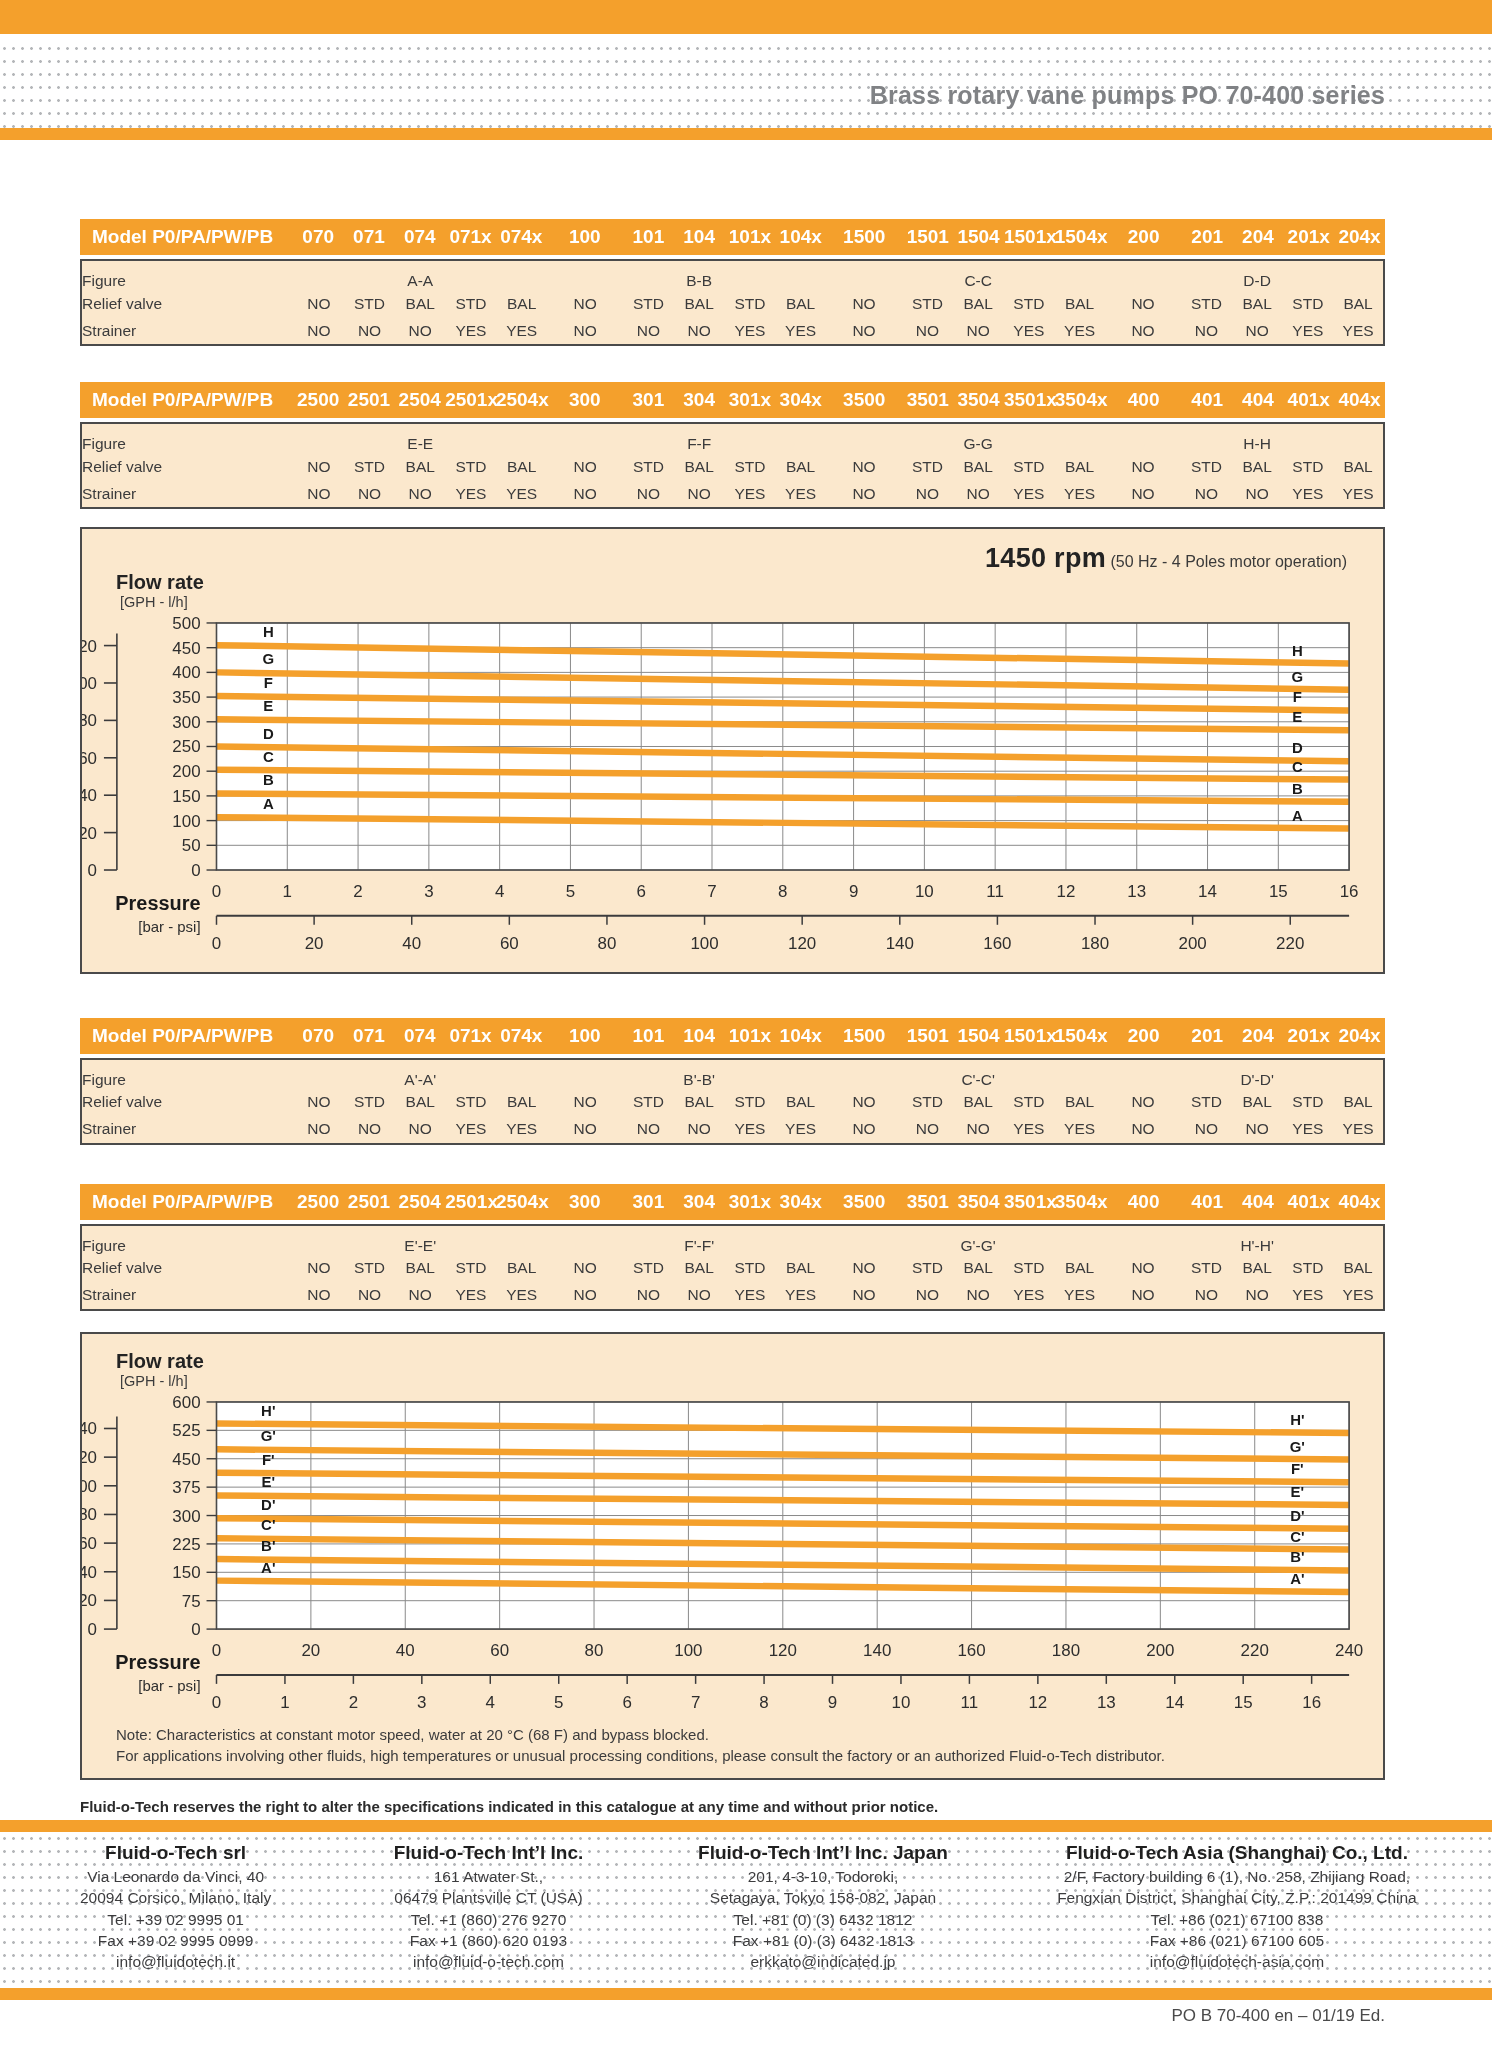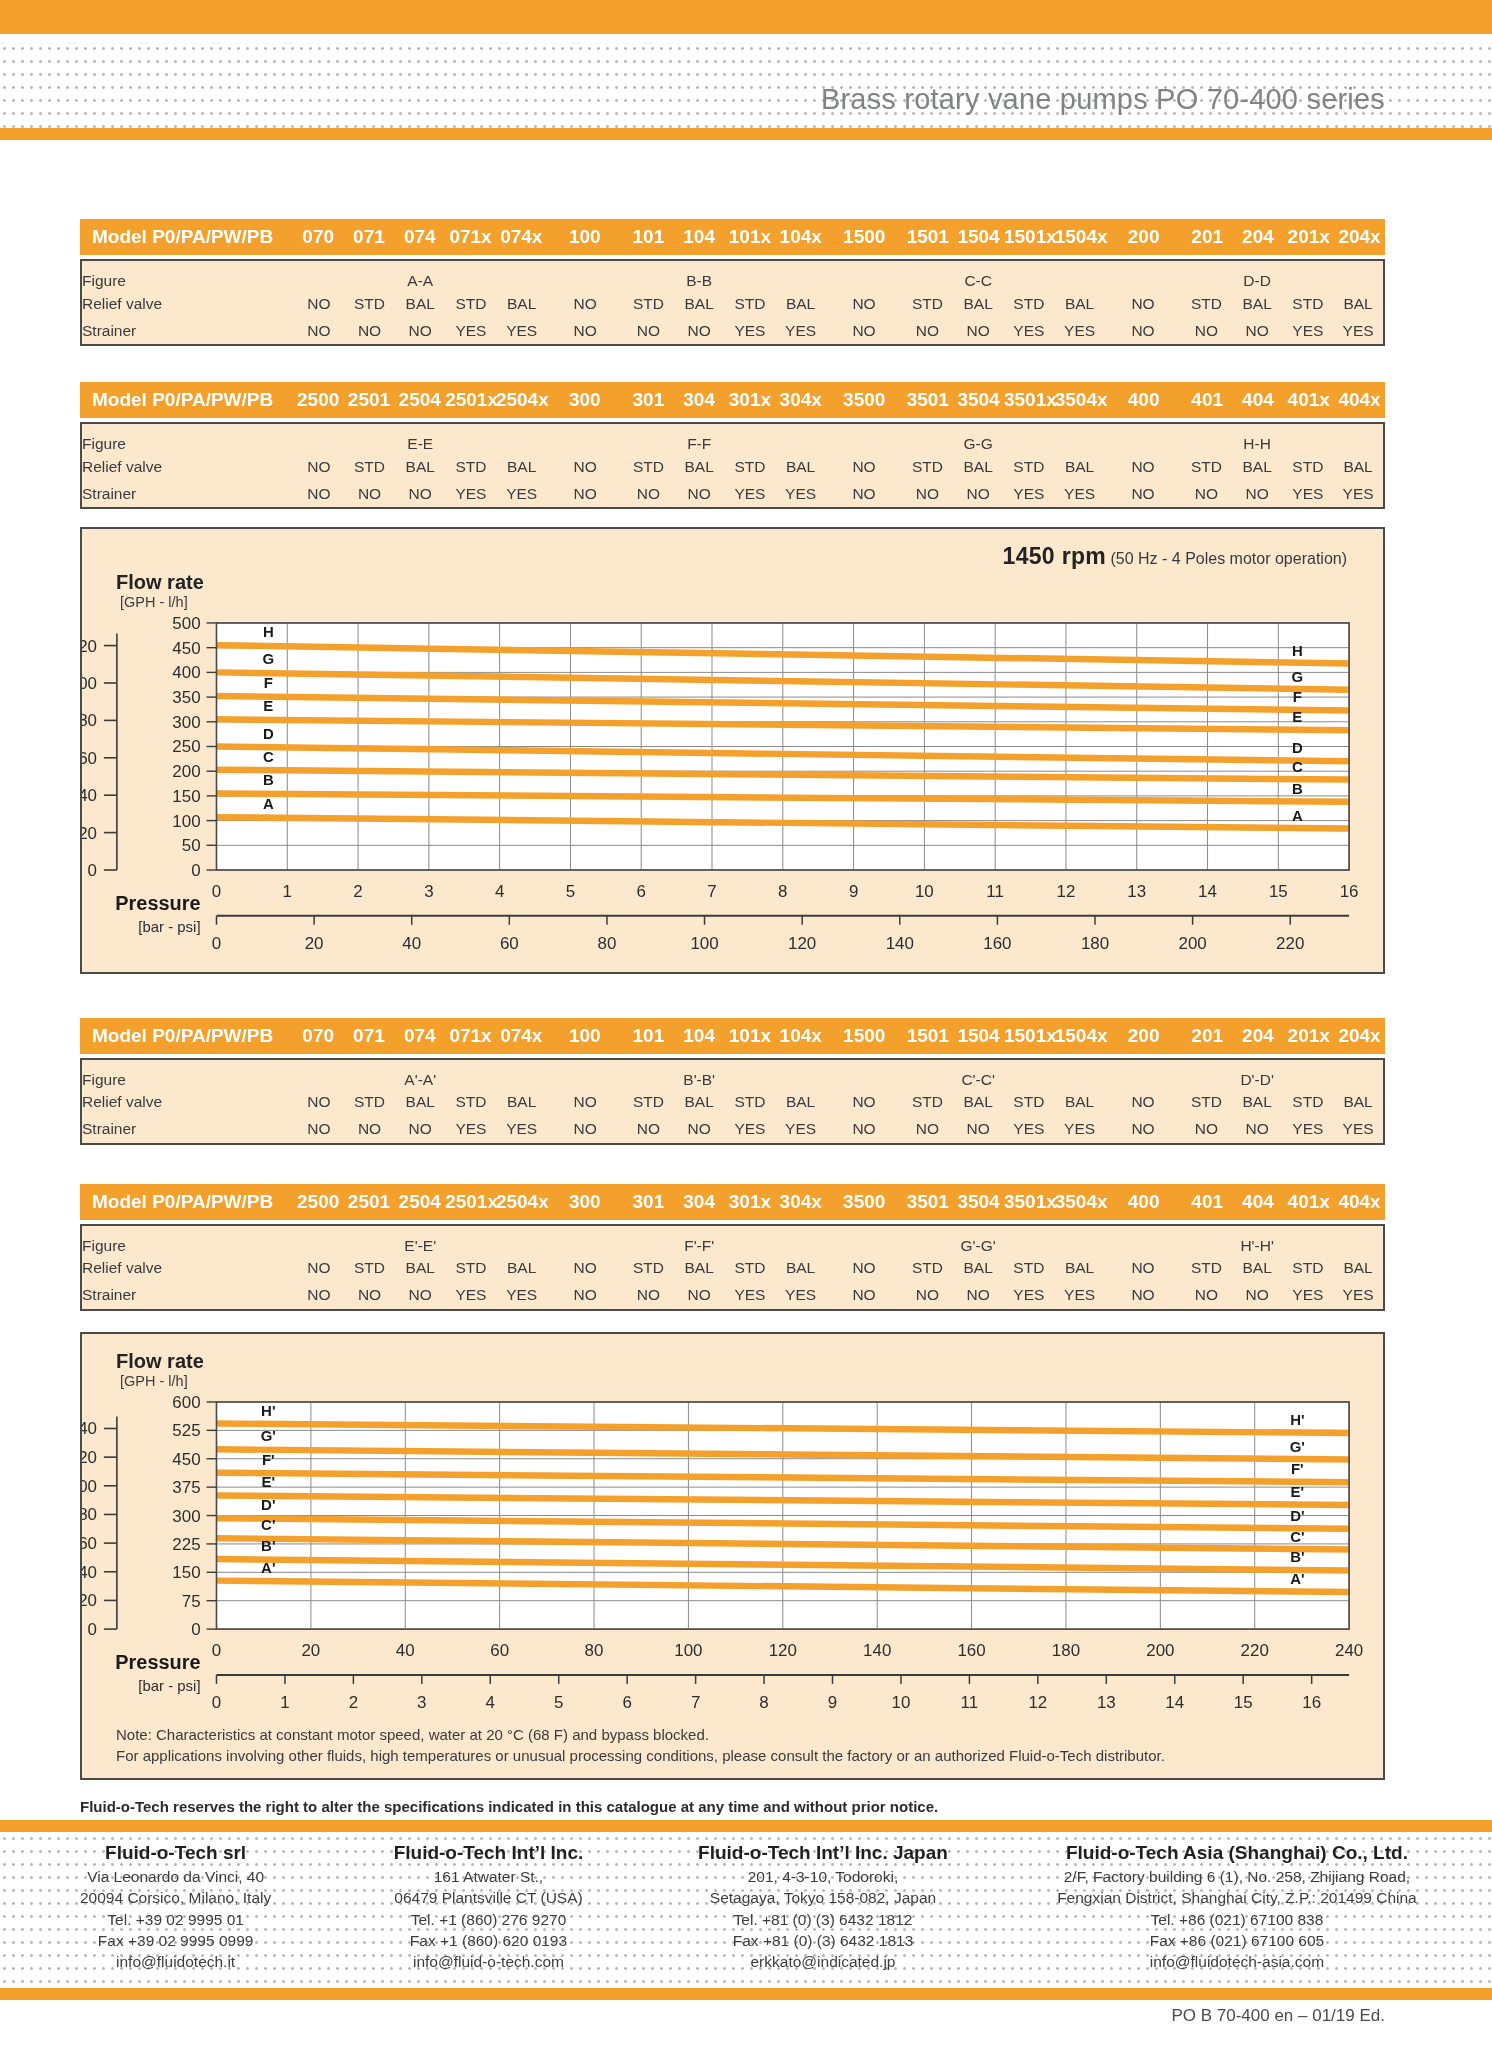--- a/index.html
+++ b/index.html
@@ -1,37 +1,37 @@
 <!DOCTYPE html>
 <html><head>
 <meta charset="utf-8">
 <style>
   html,body{margin:0;padding:0;background:#fff;}
   body{width:1492px;font-family:"Liberation Sans",sans-serif;color:#2e2e2e;-webkit-font-smoothing:antialiased;}
   .dots{background-image:radial-gradient(circle,#b4b6b9 1.3px,transparent 1.5px);background-size:9px 13px;}
   .top-bar{height:34px;background:#f4a02c;}
   .head-band{margin-top:8px;height:86px;display:flex;align-items:flex-end;justify-content:flex-end;padding-right:107px;box-sizing:border-box;}
-  .head-title{font-size:29px;font-weight:normal;color:#808285;line-height:1;padding-bottom:14px;letter-spacing:.2px;}
+  .head-title{font-size:25px;font-weight:bold;color:#808285;line-height:1;padding-bottom:20px;letter-spacing:.2px;}
   .orange-line{height:12px;background:#f4a02c;}
   .main{margin-left:80px;width:1305px;}
   
   .ptable{width:1305px;}
   .ptable table{border-collapse:collapse;table-layout:fixed;width:1305px;}
   .ptable .hrow td,.ptable .hrow th{background:#f4a02c;color:#fff;font-weight:bold;font-size:19px;height:36px;padding:0;}
   .ptable th.mlabel{text-align:left;padding-left:12px;white-space:nowrap;}
   .ptable td{text-align:center;font-size:15.5px;color:#3b3b3c;padding:0;}
   .bodytbl{margin-top:4px;border:2px solid #4a4a4a;background:#fbe8cd;}
   .bodytbl td{height:27px;}
   .bodytbl td.rlabel{text-align:left;color:#3b3b3c;}
   .mt-t1{margin-top:79px;} .mt-t2{margin-top:36px;} .mt-t3{margin-top:44px;} .mt-t4{margin-top:39px;}
   
   .panel{margin-top:18px;background:#fbe8cd;border:2px solid #4a4a4a;box-sizing:border-box;width:1305px;padding:14px 0 10px 0;}
   .panel.p2{margin-top:21px;}
   .c-title{height:26px;text-align:right;padding-right:36px;font-size:16px;color:#3a3a3a;}
-  .c-title strong{font-size:23px;color:#232323;letter-spacing:.3px;}
+  .c-title strong{font-size:27px;color:#232323;letter-spacing:.3px;}
   .flow{margin:2px 0 0 34px;height:44px;}
   .flow .f1{font-size:20px;font-weight:bold;color:#232323;}
   .flow .f2{font-size:14.5px;color:#3b3b3c;padding-left:4px;}
   .panel svg{display:block;width:1300px;height:auto;}
   .note{margin:4px 0 2px 34px;font-size:15px;color:#3b3b3c;line-height:1.4;}
   
   .reserve{margin:18px 0 0 80px;font-size:15px;font-weight:bold;color:#2b2b2b;height:20px;}
   .ft-orange{height:12px;background:#f4a02c;margin-top:2px;}
   .ft-band{padding:10px 24px 14px 24px;display:flex;justify-content:space-between;box-sizing:border-box;}
   .ft-col{text-align:center;}

